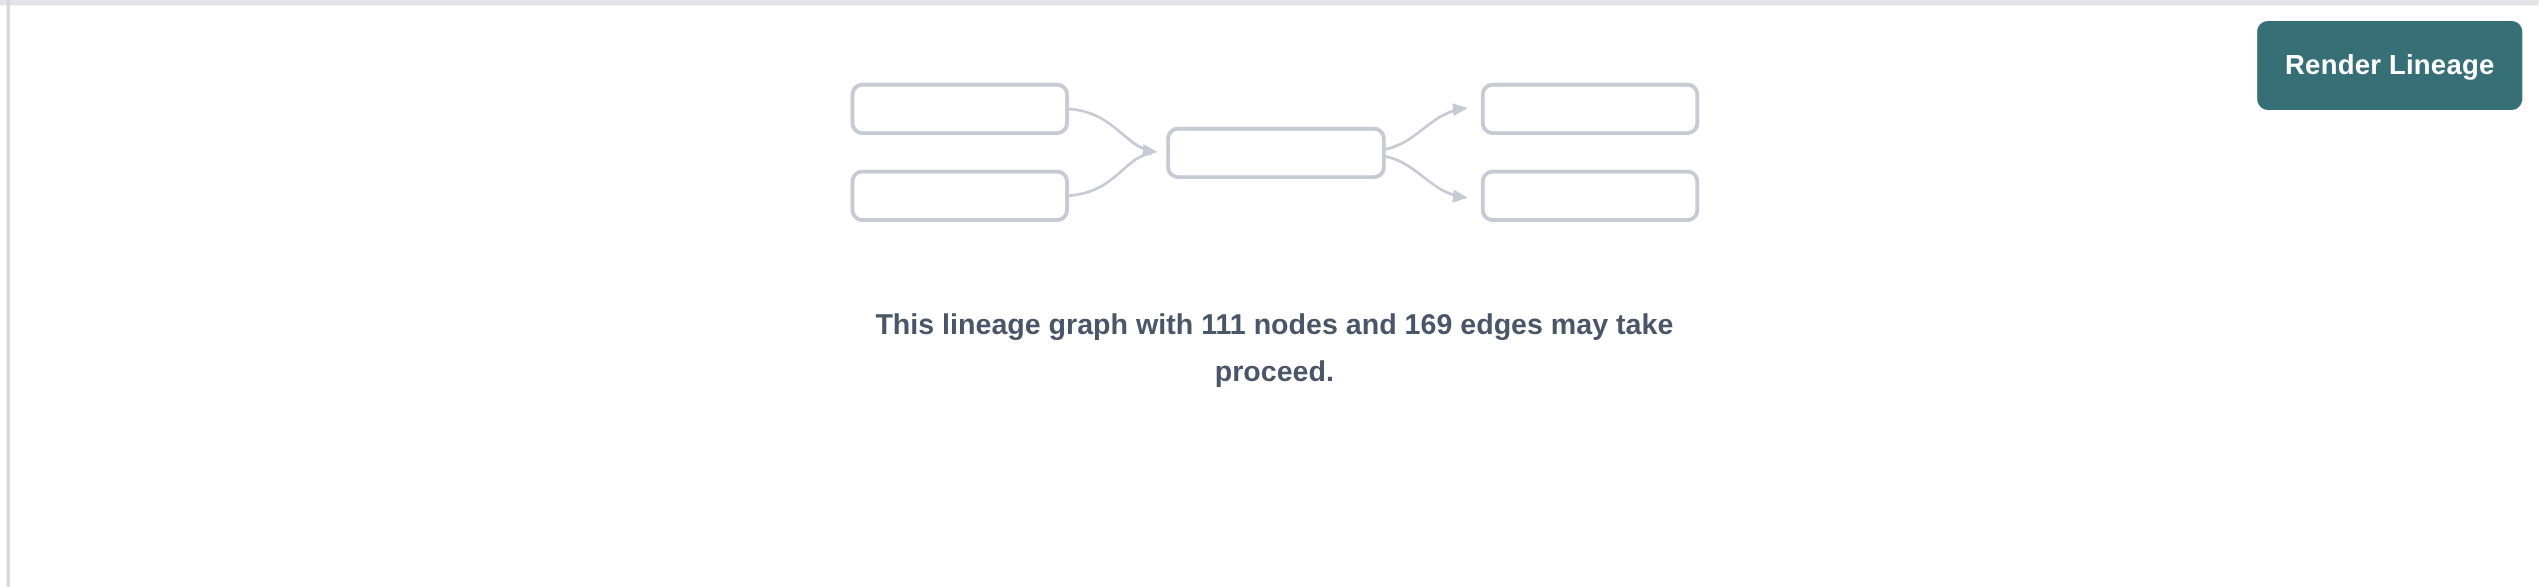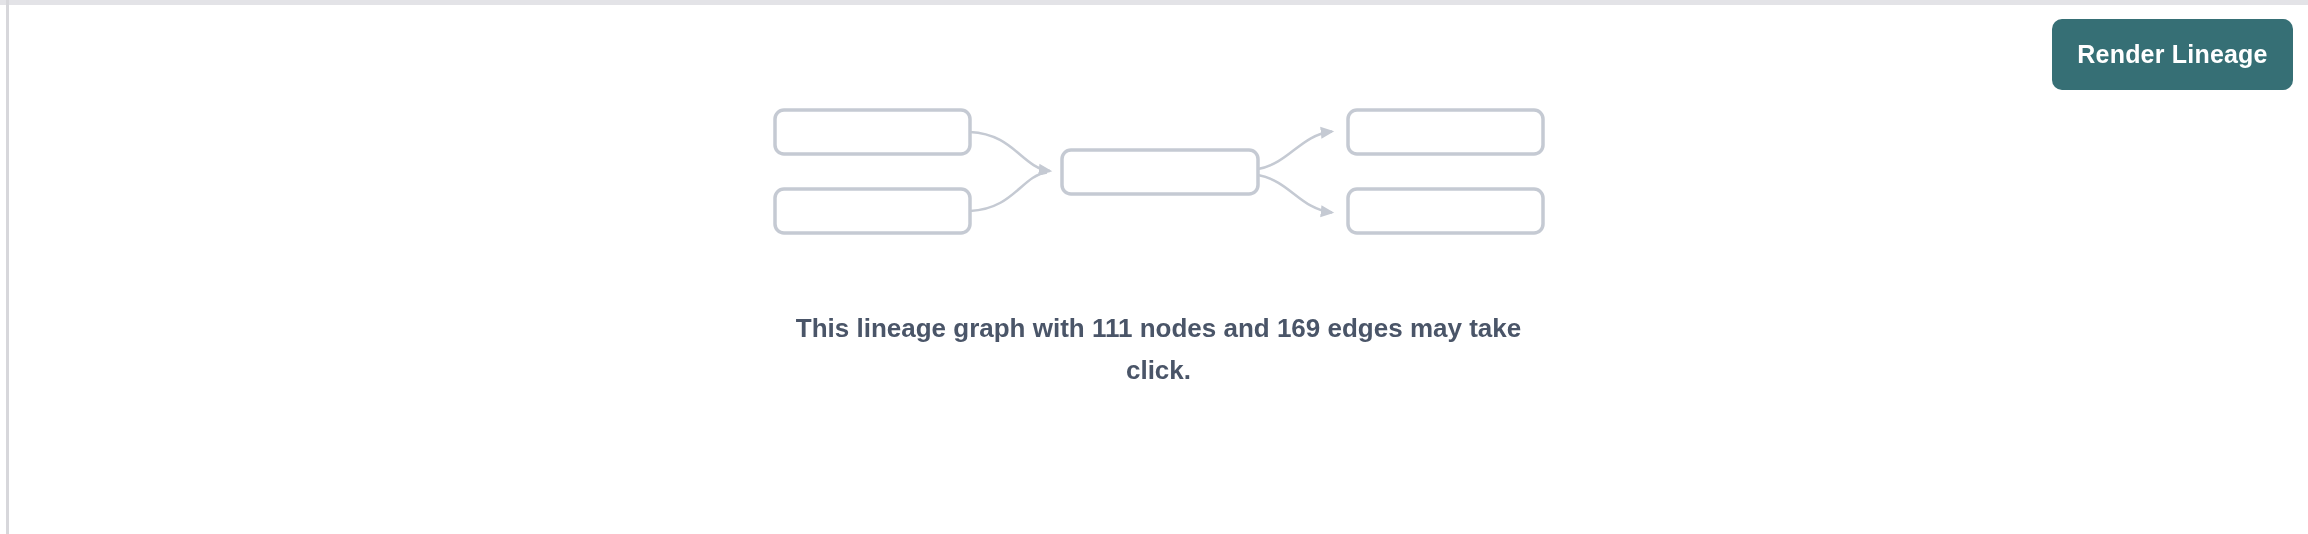--- a/index.html
+++ b/index.html
@@ -28,34 +28,34 @@
     width: 100%; height: 5px;
     background: var(--top-strip);
   }
   .left-line {
     position: absolute; top: 0; left: 6px;
     width: 3px; height: 534px;
     background: var(--left-border);
   }
   .render-btn {
     position: absolute; top: 19px; right: 15px;
-    width: 241px; height: 71px;
+    width: 241px; height: 81px;
     background: var(--accent-teal);
     color: var(--button-text);
     border: none; border-radius: 10px;
     font-family: "Liberation Sans", sans-serif;
     font-size: 25px; font-weight: 700;
     letter-spacing: 0.2px;
     cursor: pointer;
     margin-left: 24px;
   }
   .empty-state {
     position: absolute; top: 0; left: 9px; right: 0; bottom: 0;
     display: flex; flex-direction: column; align-items: center;
-    padding-top: 107px;
+    padding-top: 74px;
   }
   .graph-svg { display: block; }
   .graph-svg rect {
     fill: #FFFFFF;
     stroke: var(--graph-stroke);
     stroke-width: 3.5;
   }
   .graph-svg path.edge {
     fill: none;
     stroke: var(--graph-stroke);
@@ -96,17 +96,17 @@
 
       <rect x="3" y="3" width="195" height="44" rx="9"></rect>
       <rect x="3" y="82" width="195" height="44" rx="9"></rect>
       <rect x="290" y="43" width="196" height="44" rx="9"></rect>
       <rect x="576" y="3" width="195" height="44" rx="9"></rect>
       <rect x="576" y="82" width="195" height="44" rx="9"></rect>
     </svg>
 
     <div class="message">
       <div>This lineage graph with 111 nodes and 169 edges may take</div>
-      <div>click.</div>
+      <div>proceed.</div>
     </div>
 
   </div>
 </div>
 
 </body></html>

